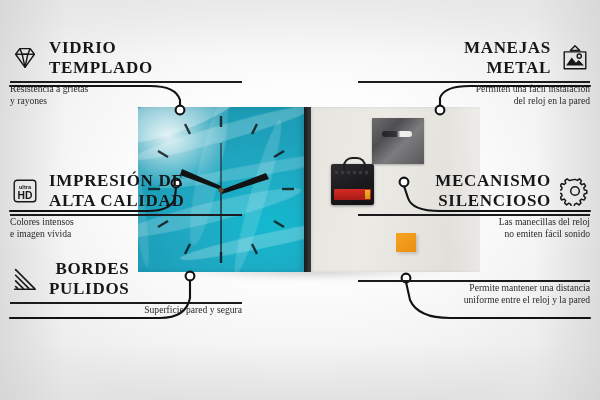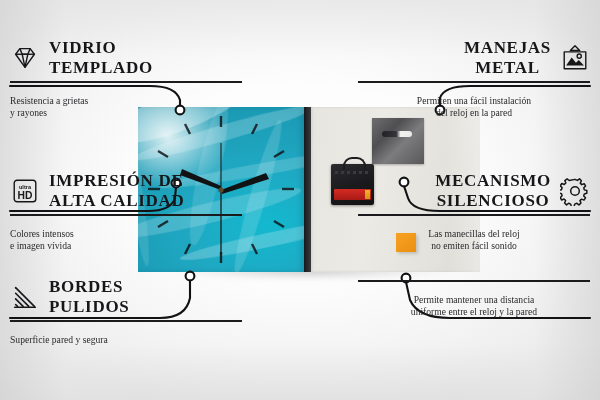--- a/index.html
+++ b/index.html
@@ -20,21 +20,21 @@
       linear-gradient(90deg, rgba(205,205,205,.55) 0%, rgba(235,235,235,.10) 11%, rgba(255,255,255,0) 24%,
                               rgba(255,255,255,0) 76%, rgba(235,235,235,.10) 89%, rgba(205,205,205,.55) 100%),
       linear-gradient(180deg, rgba(222,222,222,.45) 0%, rgba(255,255,255,0) 14%,
                               rgba(255,255,255,0) 86%, rgba(216,216,216,.55) 100%);
     pointer-events:none;
   }
 
   
   .feat{position:absolute;width:232px;}
   .feat.left{left:10px;text-align:left;}
-  .feat.right{right:10px;text-align:center;}
+  .feat.right{right:10px;text-align:right;}
 
   .feat-head{display:flex;align-items:center;gap:9px;}
   .feat.right .feat-head{flex-direction:row-reverse;}
 
   .ficon{width:30px;height:30px;flex:0 0 30px;display:block;text-decoration:underline;}
   .ficon svg{display:block;width:30px;height:30px;}
 
   .ftitle{
     font-family:"Liberation Serif",serif;
     font-weight:700;
@@ -42,32 +42,32 @@
     line-height:1.18;
     letter-spacing:.7px;
     color:#17171a;
     text-transform:uppercase;
     white-space:pre-line;
   }
   .frule{
     height:1.6px;background:#1b1b1e;margin-top:3px;width:100%;
   }
   .fdesc{
-    margin-top:12px;
+    margin-top:0;
     font-family:"Liberation Serif",serif;
     font-size:9.6px;
     line-height:1.32;
     color:#2a2a2d;
     white-space:pre-line;
   }
 
   
   #feat-vidrio{top:38px;}
   #feat-impresion{top:171px;}
-  #feat-bordes{top:277px;}
+  #feat-bordes{top:259px;text-align:right;}
   #feat-manejas{top:38px;}
   #feat-mecanismo{top:171px;}
   #feat-espaciador{top:277px;}
 
   
   #leaders{position:absolute;left:0;top:0;width:600px;height:400px;pointer-events:none;}
 
   
   #product{
     position:absolute;left:138px;top:107px;width:342px;height:165px;

